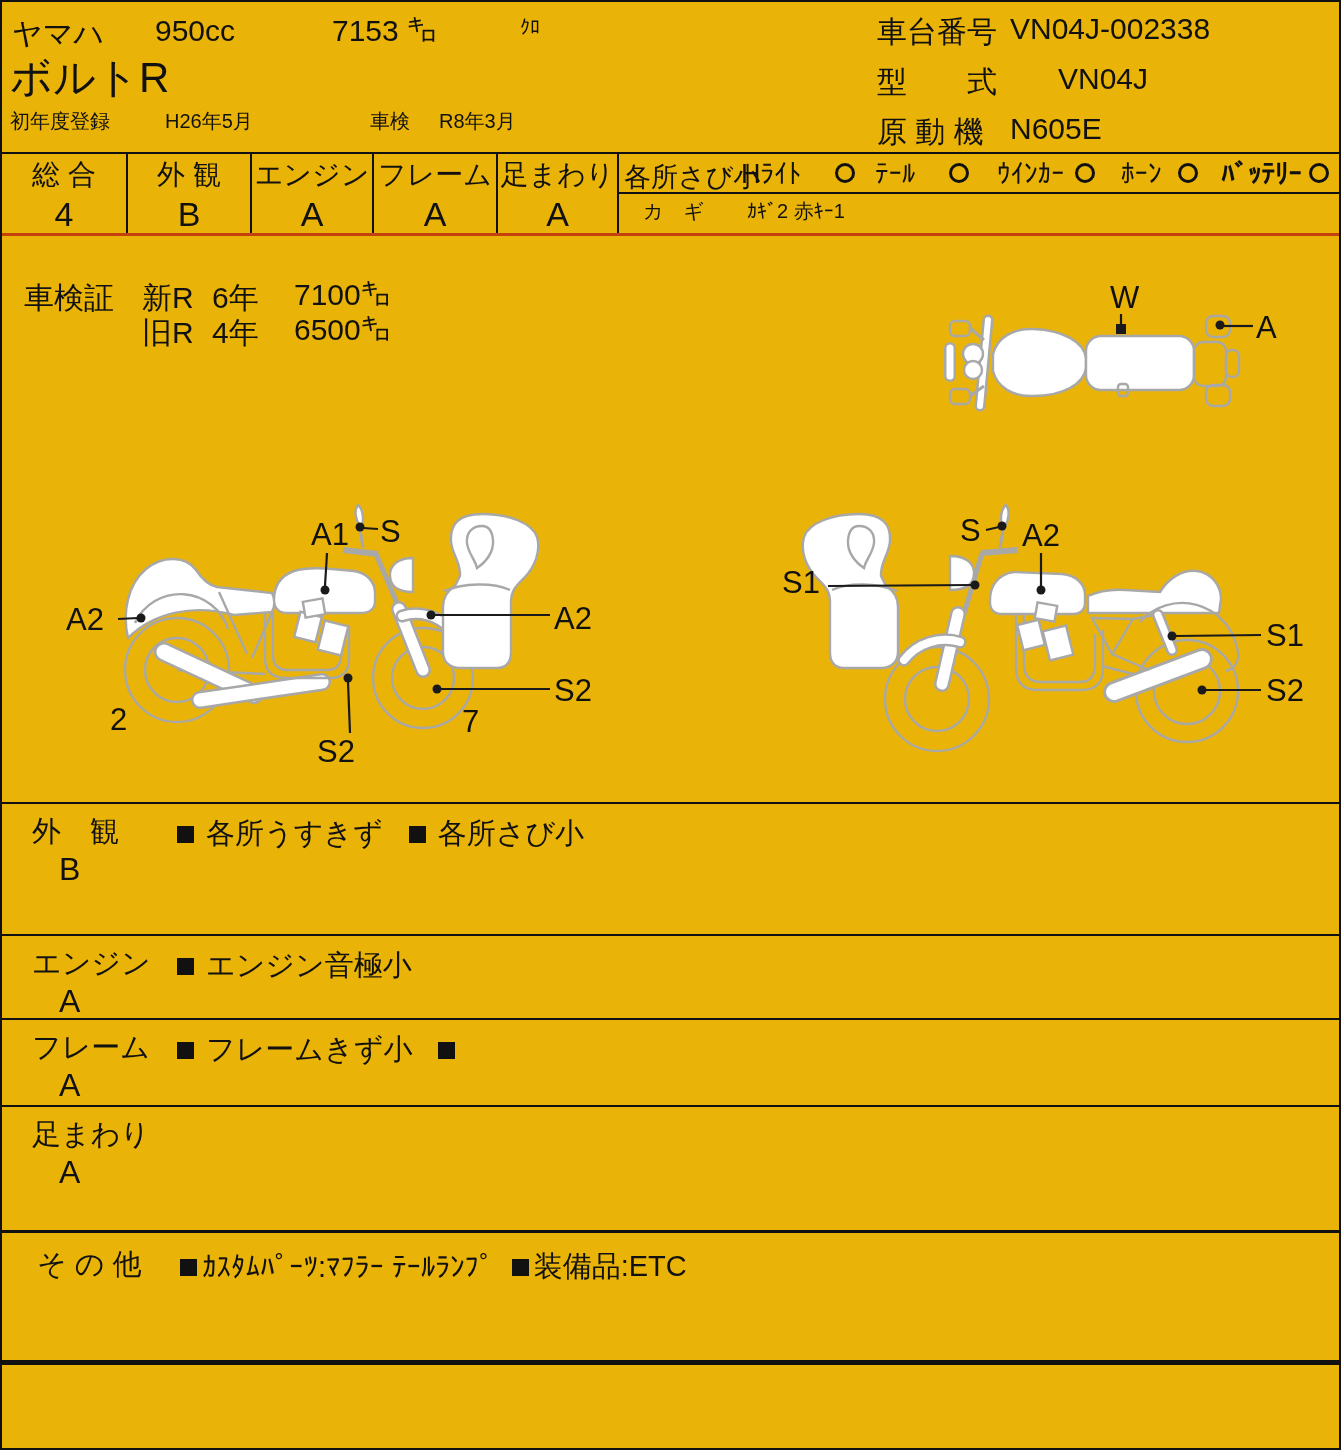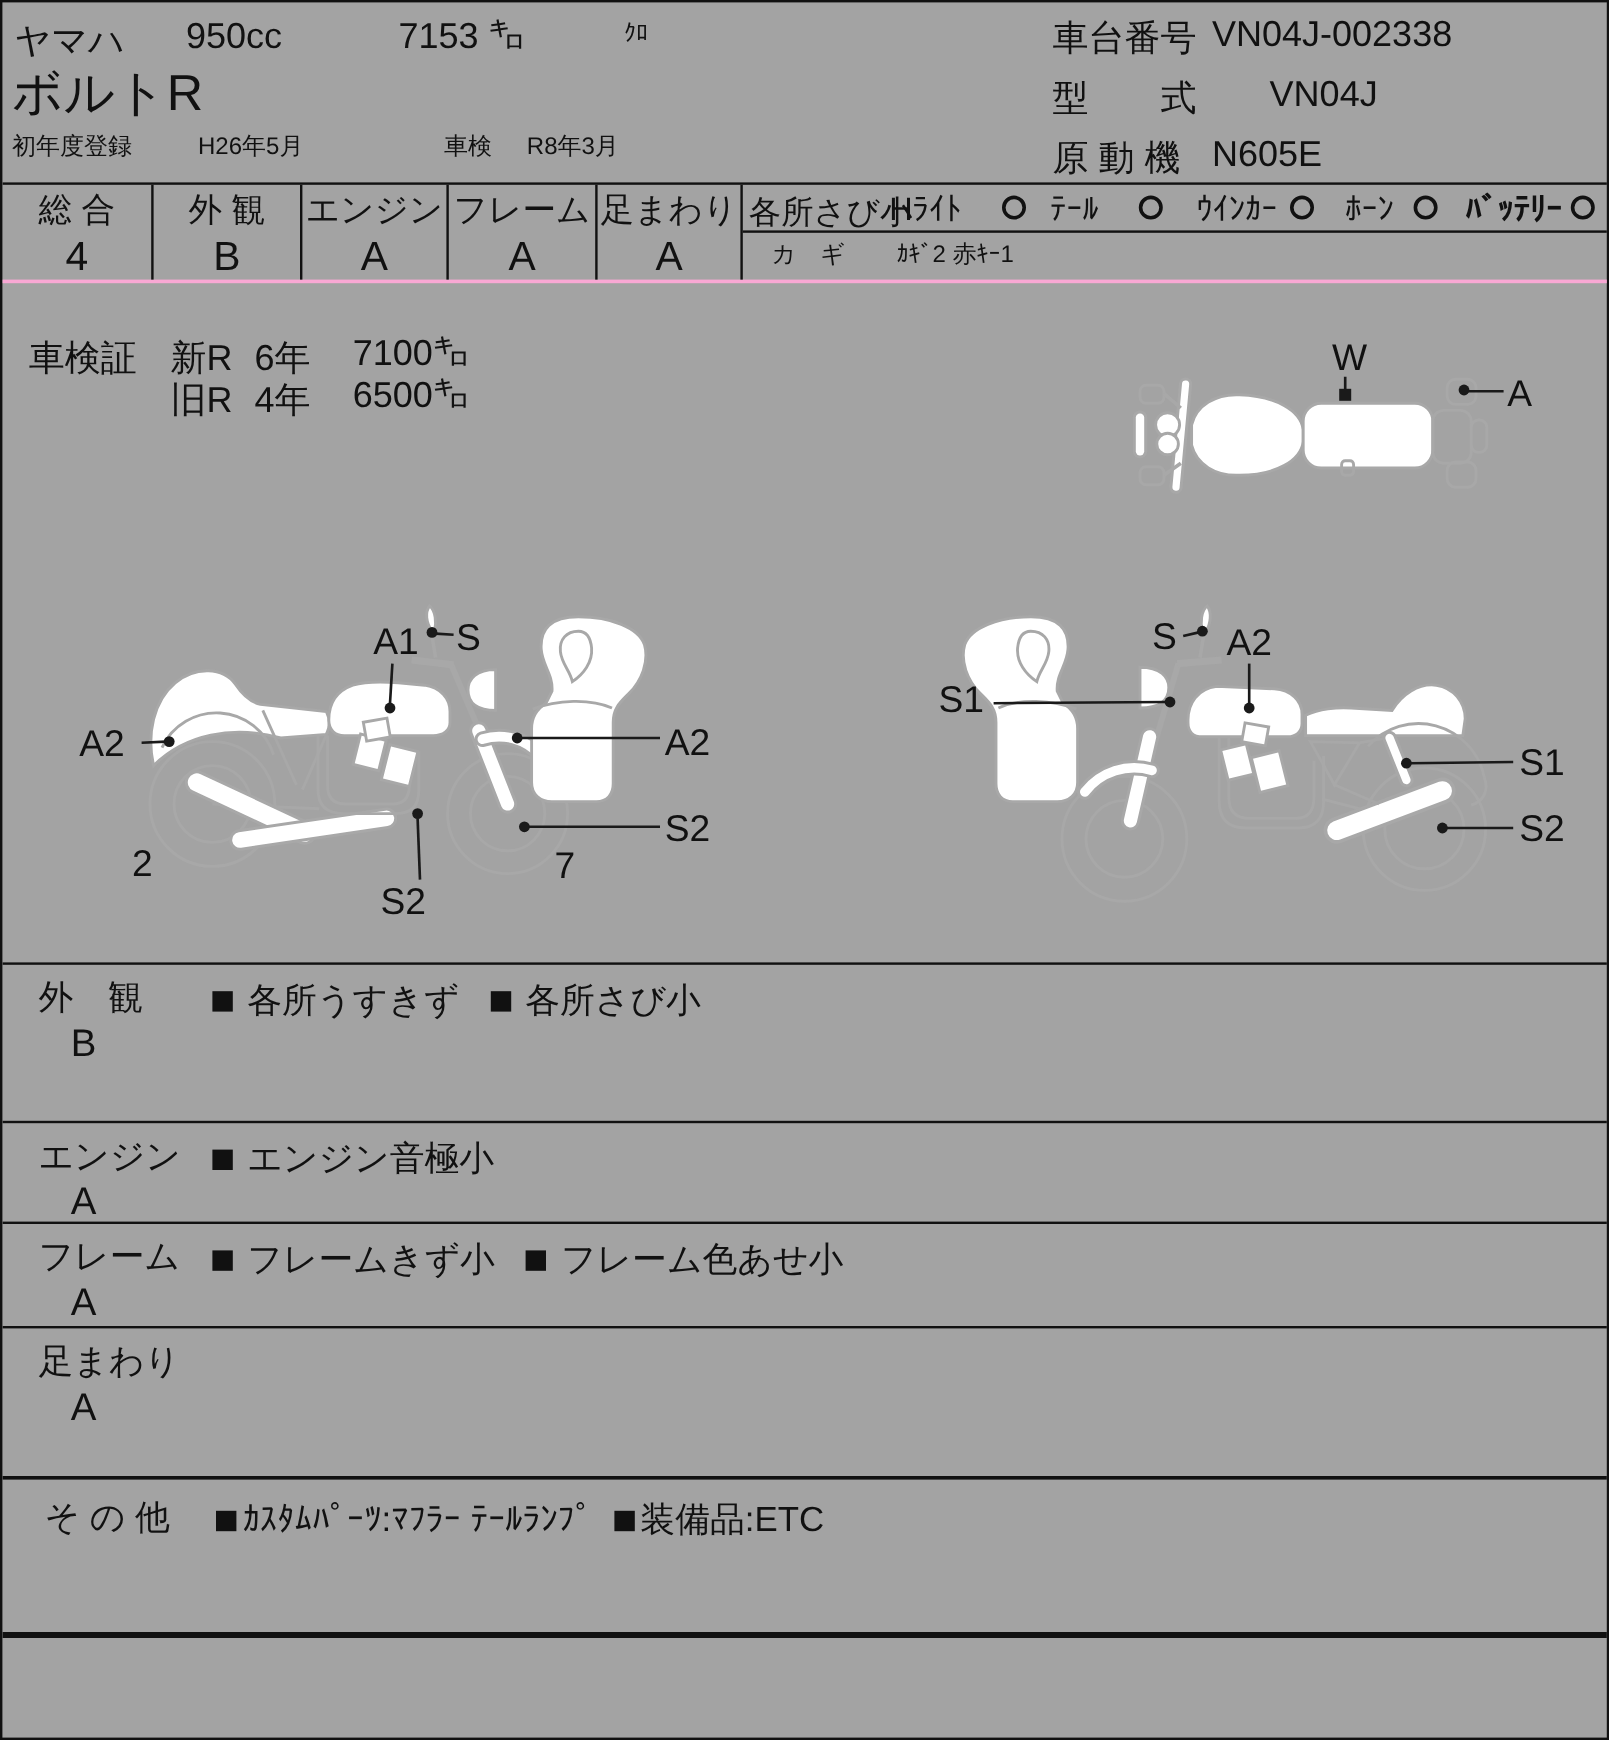--- a/index.html
+++ b/index.html
@@ -1,26 +1,26 @@
 <!DOCTYPE html>
 <html><head>
 <meta charset="utf-8">
 <style>
   html,body{margin:0;padding:0;background:#fff;}
   .sheet{
-    position:relative;width:1341px;height:1450px;background:#a3a3a3;
+    position:relative;width:1341px;height:1450px;background:#eab308;
     font-family:"Liberation Sans","DejaVu Sans",sans-serif;color:#111;
     border:2px solid #111;box-sizing:border-box;overflow:hidden;
   }
   .abs{position:absolute;white-space:nowrap;}
   
   .t30{font-size:30px;} .t28{font-size:20px;} .t27{font-size:27px;} .t42{font-size:42px;} .t35{font-size:35px;}
   
   .grade-table{position:absolute;left:0;top:150px;width:1339px;height:84px;
-    border-top:2px solid #111;border-bottom:3px solid #f9a8d4;box-sizing:border-box;}
+    border-top:2px solid #111;border-bottom:3px solid #c2410c;box-sizing:border-box;}
   .gcell{position:absolute;top:0;height:79px;border-right:2px solid #111;box-sizing:border-box;text-align:center;}
   .gcell .glabel{font-size:28px;margin-top:2px;}
   .gcell .gvalue{font-size:34px;margin-top:1px;}
   .gpanel{position:absolute;left:617px;top:0;width:722px;height:79px;}
   .gprow1{position:absolute;left:0;top:0;width:100%;height:40px;border-bottom:2px solid #111;box-sizing:border-box;}
   .gprow2{position:absolute;left:0;top:40px;width:100%;height:39px;}
   .circ{display:inline-block;width:20px;height:20px;border:3px solid #111;border-radius:50%;box-sizing:border-box;}
   
   .diagram{position:absolute;left:12px;top:232px;width:1339px;height:568px;border-radius:20px;}
   .dlabel{position:absolute;font-size:31px;white-space:nowrap;}
@@ -277,21 +277,20 @@
   <div class="sec" style="top:1016px;height:87px;border-top:2px solid #111;">
     <span class="title">フレーム</span>
     <span class="grade">A</span>
     <div class="comments">
       <span class="citem">
           <span class="sq"></span>
           <span>フレームきず小</span>
         </span>
       <span class="citem">
           <span class="sq"></span>
-          <span>フレーム色あせ小</span>
         </span>
     </div>
   </div>
 
   <div class="sec" style="top:1103px;height:125px;border-top:2px solid #111;">
     <span class="title">足まわり</span>
     <span class="grade">A</span>
   </div>
 
   <div class="sec" style="top:1228px;height:130px;border-top:3px solid #111;">

